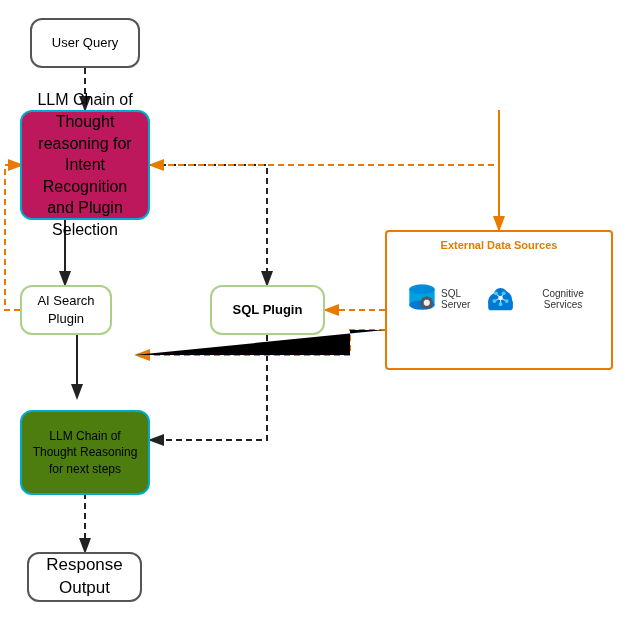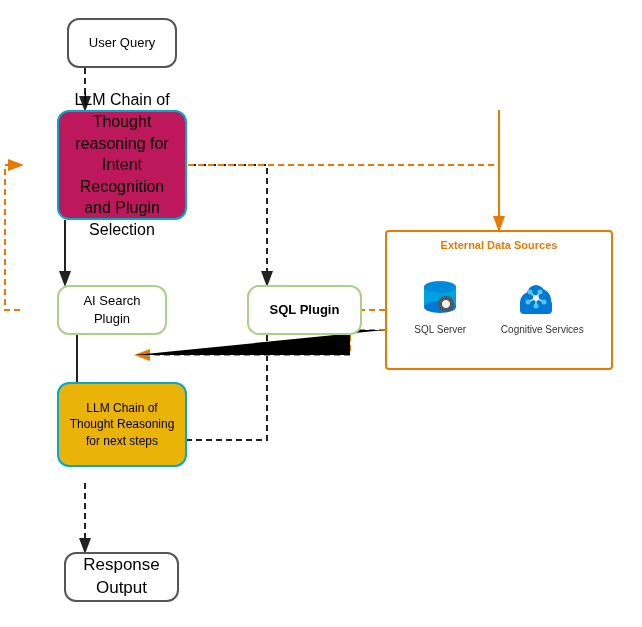--- a/index.html
+++ b/index.html
@@ -24,21 +24,20 @@
       position: absolute;
       border-radius: 12px;
       display: flex;
       align-items: center;
       justify-content: center;
       text-align: center;
       font-size: 13px;
       font-weight: normal;
       padding: 8px 10px;
       line-height: 1.35;
-      margin-left: 37px;
     }
 
     .node-user-query {
       border: 2px solid #555;
       background: #fff;
       width: 110px;
       height: 50px;
       left: 30px;
       top: 18px;
       font-size: 13px;
@@ -51,45 +50,45 @@
       height: 110px;
       left: 20px;
       top: 110px;
       font-size: 16px;
       color: #000;
     }
 
     .node-ai-search {
       border: 2px solid #aad08a;
       background: #fff;
-      width: 110px;
+      width: 92px;
       height: 50px;
       left: 20px;
       top: 285px;
       font-size: 13px;
     }
 
     .node-sql-plugin {
       border: 2px solid #aad08a;
       background: #fff;
       width: 115px;
       height: 50px;
       left: 210px;
       top: 285px;
       font-size: 13px;
       font-weight: bold;
     }
 
     .node-llm-next {
       border: 2px solid #00aacc;
-      background: #eab308;
+      background: #4d7c0f;
       width: 130px;
       height: 85px;
       left: 20px;
-      top: 382px;
+      top: 410px;
       font-size: 12px;
       color: #000;
     }
 
     .node-response {
       border: 2px solid #555;
       background: #fff;
       width: 115px;
       height: 50px;
       left: 27px;
@@ -128,21 +127,21 @@
       left: 0;
       right: 0;
       display: flex;
       justify-content: space-around;
       align-items: flex-start;
       padding: 0 16px;
     }
 
     .ext-icon-item {
       display: flex;
-      flex-direction: column;
+      flex-direction: row;
       align-items: center;
       font-size: 10px;
       color: #333;
     }
 
     
     .arrows-svg {
       position: absolute;
       top: 0;
       left: 0;

